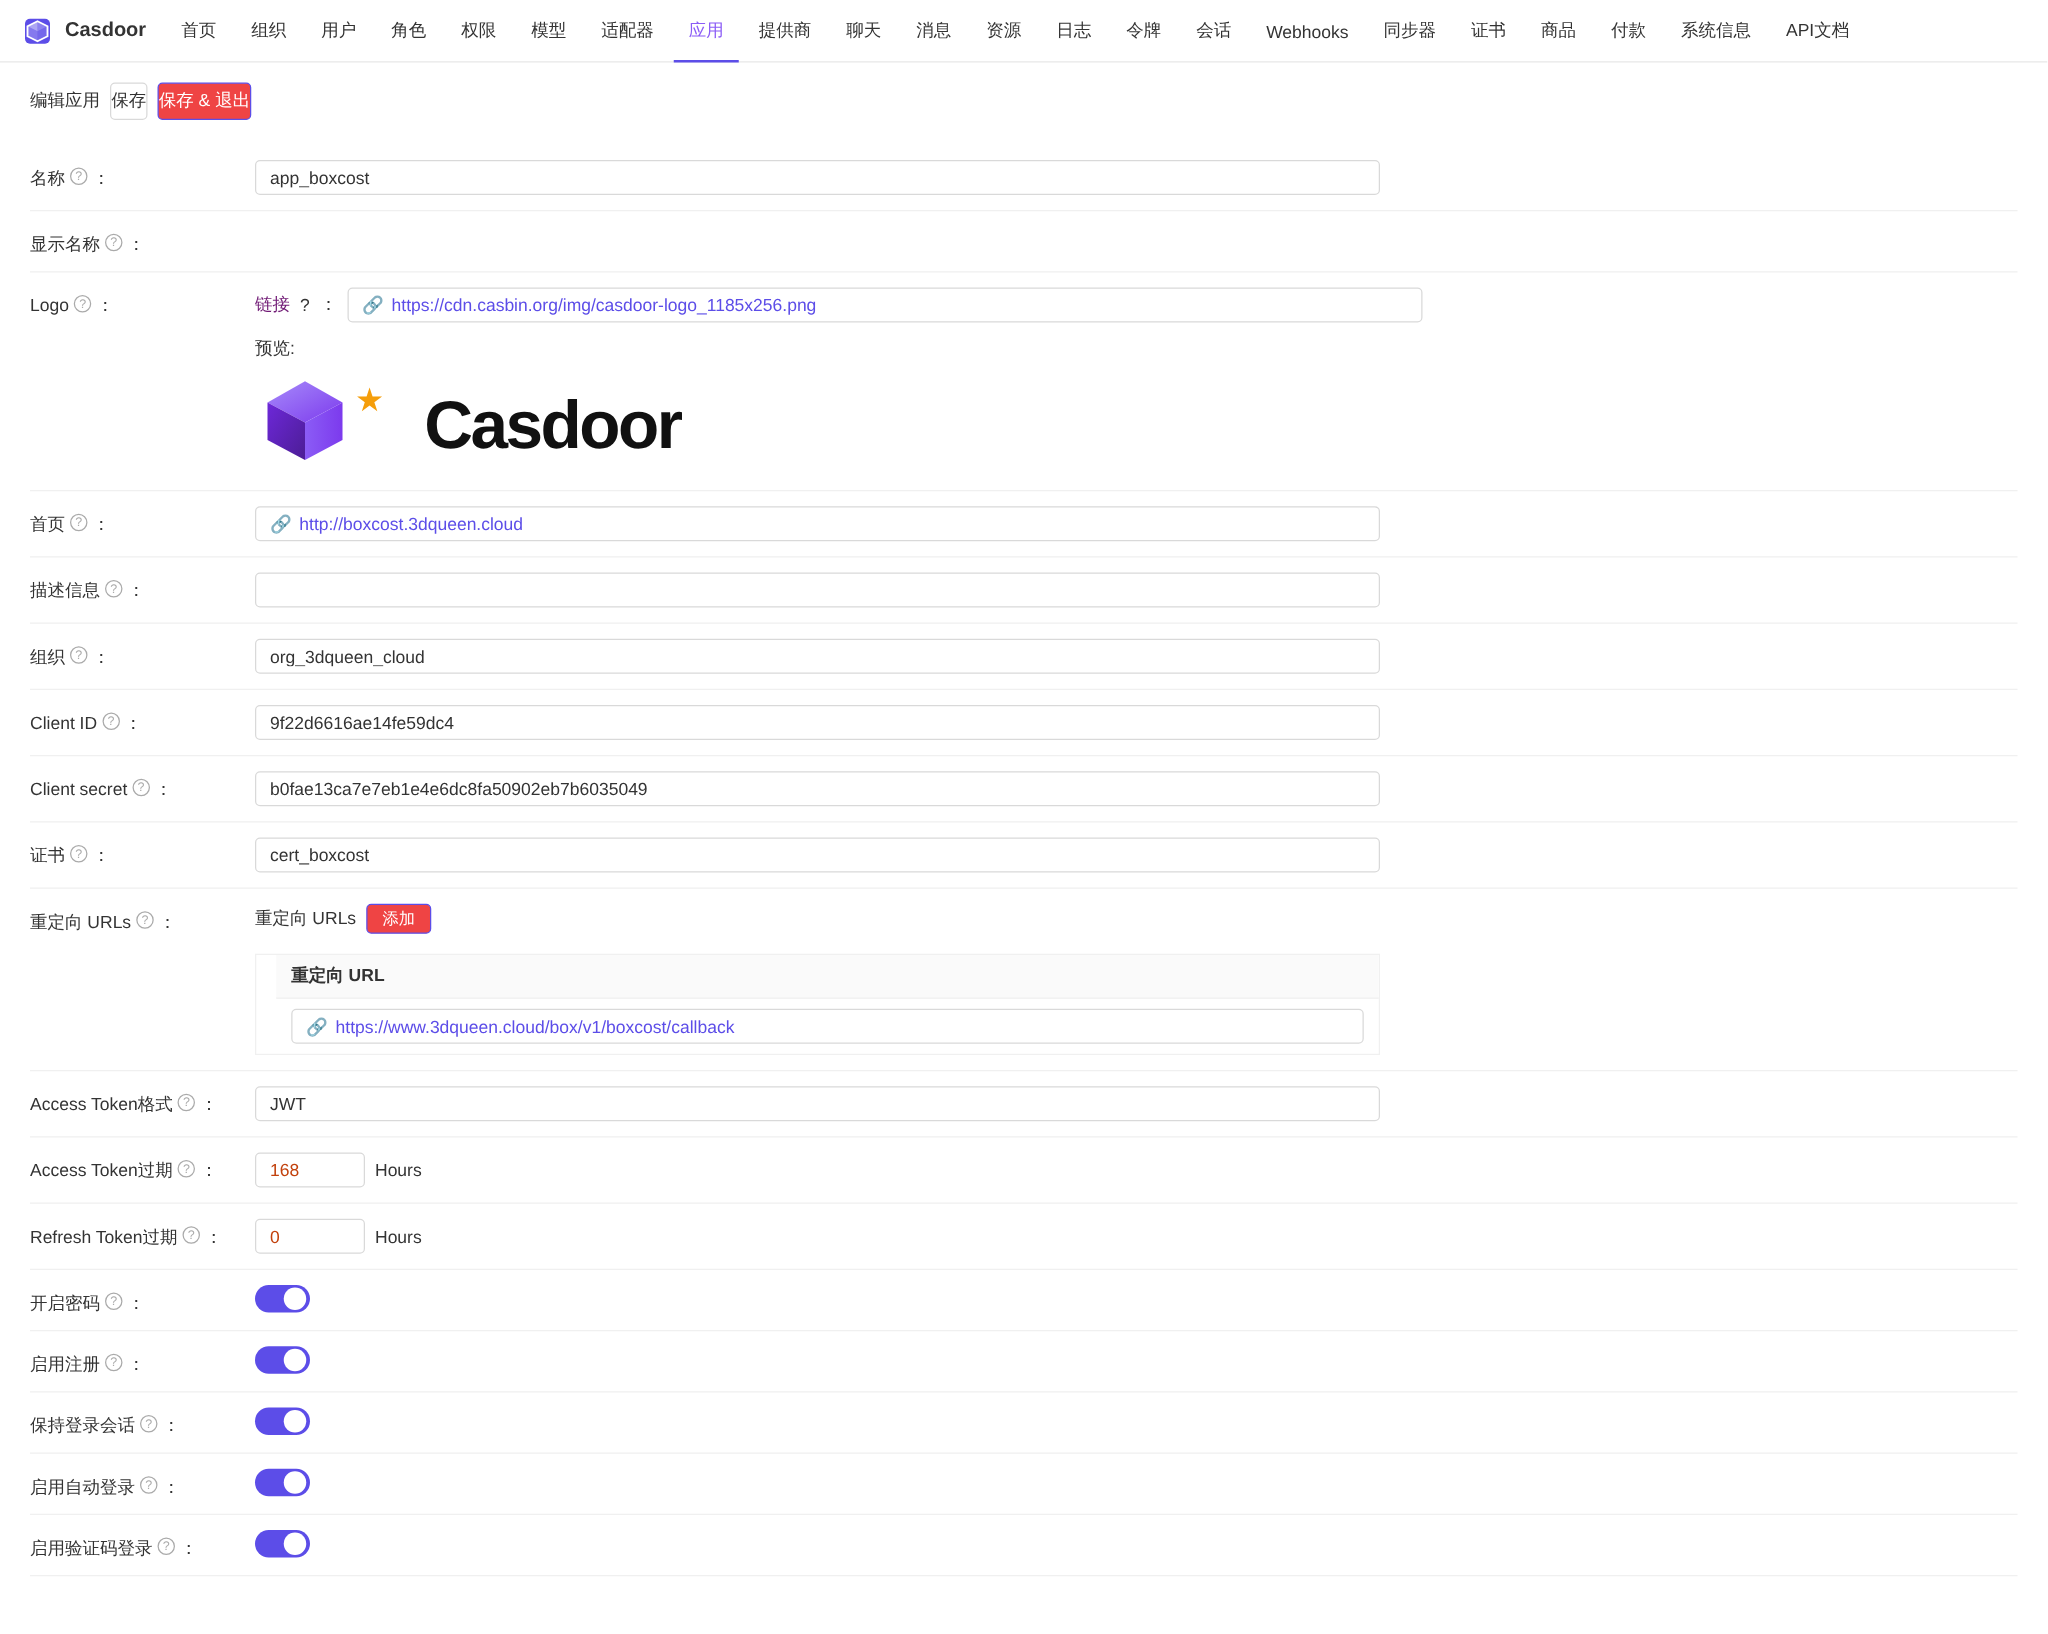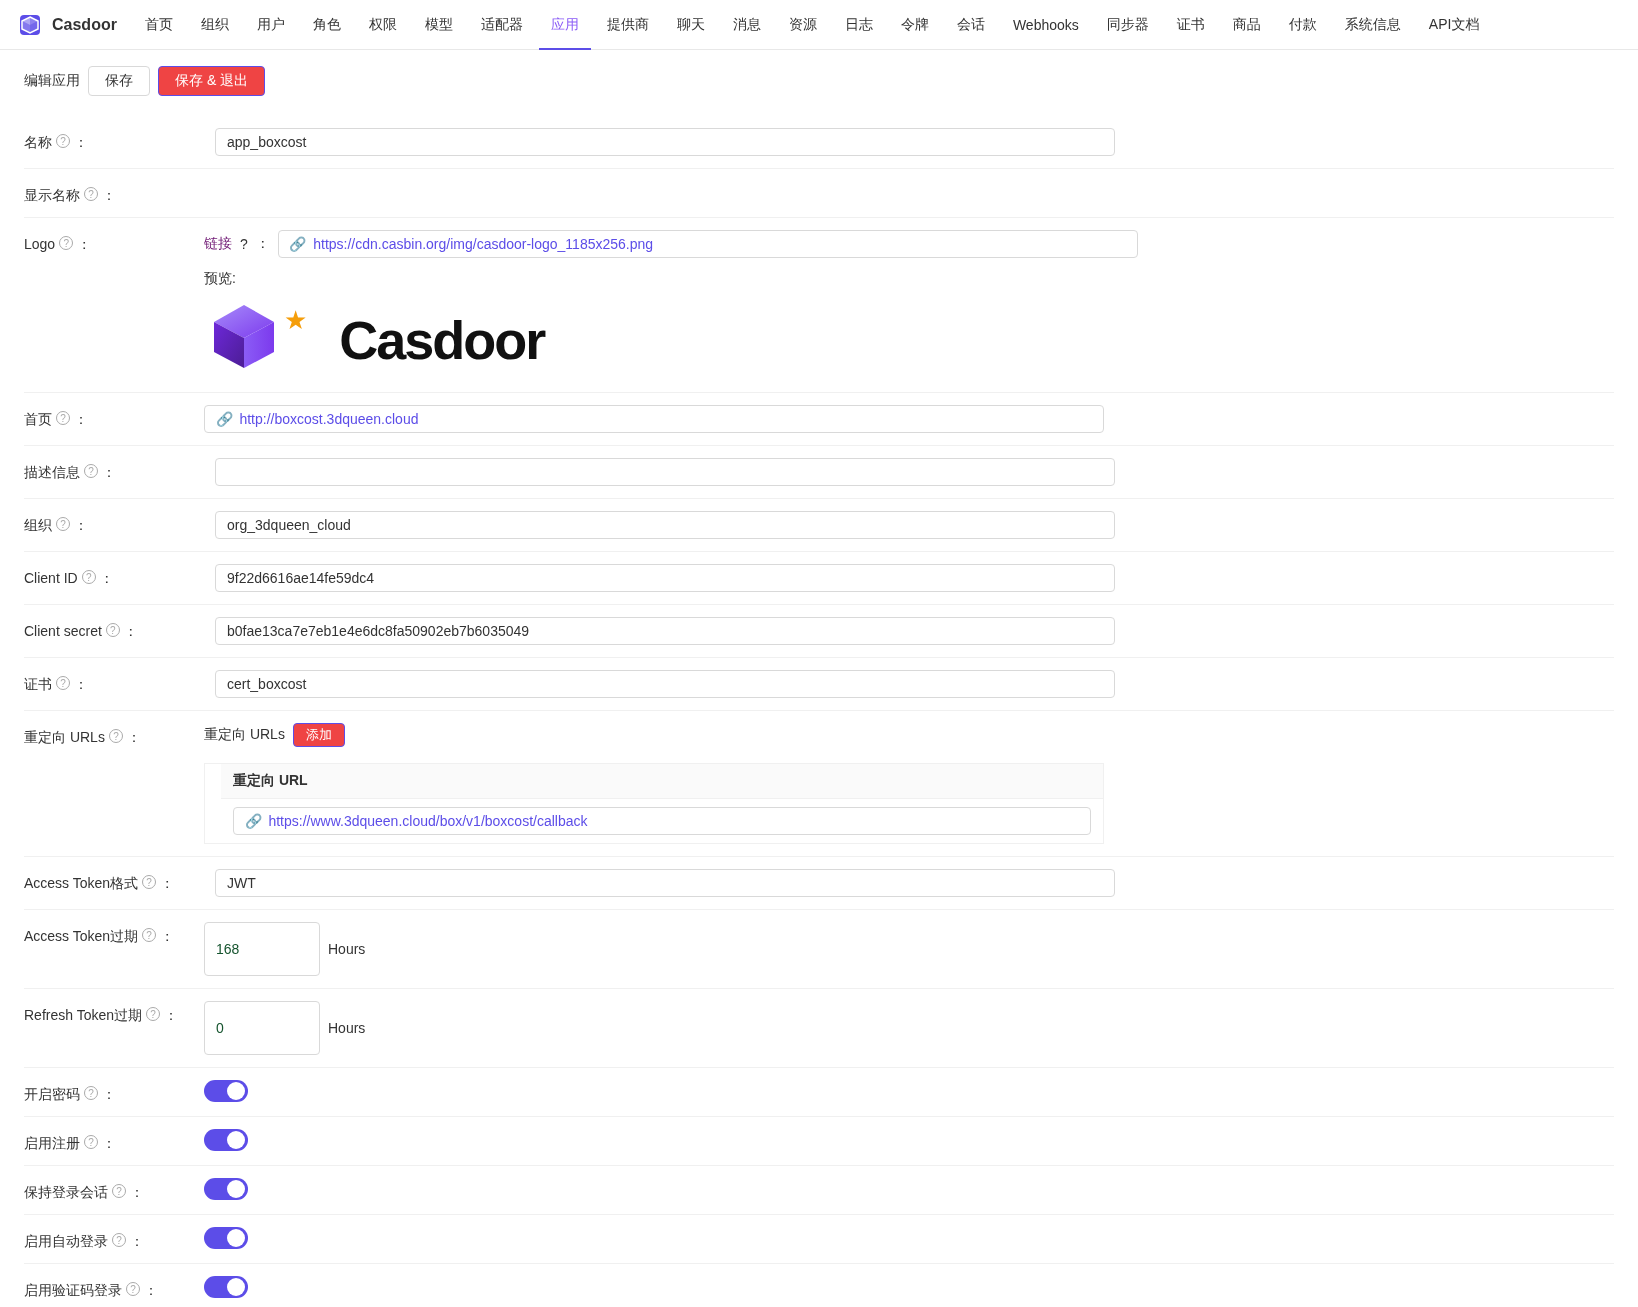--- a/index.html
+++ b/index.html
@@ -23,21 +23,21 @@
       content: ''; position: absolute; bottom: 0; left: 0; right: 0;
       height: 2px; background: #5c4de8;
     }
 
     
     .page-content { padding: 16px 24px; }
 
     
     .toolbar { display: flex; gap: 8px; margin-bottom: 20px; align-items: center; }
     .btn {
-      padding: 5px 16px; border-radius: 4px; cursor: pointer; font-size: 14px;
+      padding: 5px 0; border-radius: 4px; cursor: pointer; font-size: 14px;
       border: 1px solid #d9d9d9; background: #fff; color: #333;
     }
     .btn-primary {
       background: #ef4444; color: #fff; border-color: #5c4de8;
     }
     .page-title-label { font-size: 14px; color: #333; }
 
     
     .form-section { width: 100%; }
     .form-row {
@@ -52,21 +52,21 @@
       width: 14px; height: 14px; border-radius: 50%; border: 1px solid #aaa;
       display: inline-flex; align-items: center; justify-content: center;
       font-size: 10px; color: #aaa; cursor: pointer; flex-shrink: 0;
     }
     .form-value { flex: 1; display: flex; align-items: center; flex-wrap: wrap; gap: 8px; }
 
     
     .form-input {
       width: 100%; max-width: 900px; padding: 5px 11px;
       border: 1px solid #d9d9d9; border-radius: 4px; font-size: 14px;
-      color: #333; outline: none; margin-left: 11px;
+      color: #333; outline: none;
     }
     .form-input-link {
       display: flex; align-items: center; gap: 6px;
       width: 100%; max-width: 900px; padding: 5px 11px;
       border: 1px solid #d9d9d9; border-radius: 4px; font-size: 14px; color: #5c4de8;
     }
     .link-icon { font-size: 14px; }
     .logo-preview-inner {
       display: flex; align-items: center; gap: 16px;
     }
@@ -76,22 +76,22 @@
     .redirect-table { width: 100%; border: 1px solid #f0f0f0; }
     .redirect-table-header {
       background: #fafafa; padding: 8px 12px; font-weight: 600; font-size: 14px;
       border-bottom: 1px solid #f0f0f0;
     }
     .redirect-table-row { padding: 8px 12px; }
 
     
     .token-input-group { display: flex; align-items: center; gap: 8px; }
     .token-number-input {
-      width: 116px; padding: 18px 11px;
-      border: 1px solid #d9d9d9; border-radius: 4px; font-size: 14px; color: #14532d;
+      width: 88px; padding: 5px 11px;
+      border: 1px solid #d9d9d9; border-radius: 4px; font-size: 14px; color: #c2410c;
     }
     .token-unit { font-size: 14px; color: #333; }
 
     
     .toggle-switch {
       position: relative; display: inline-block; width: 44px; height: 22px;
     }
     .toggle-switch input { opacity: 0; width: 0; height: 0; }
     .toggle-slider {
       position: absolute; cursor: pointer; top: 0; left: 0; right: 0; bottom: 0;

